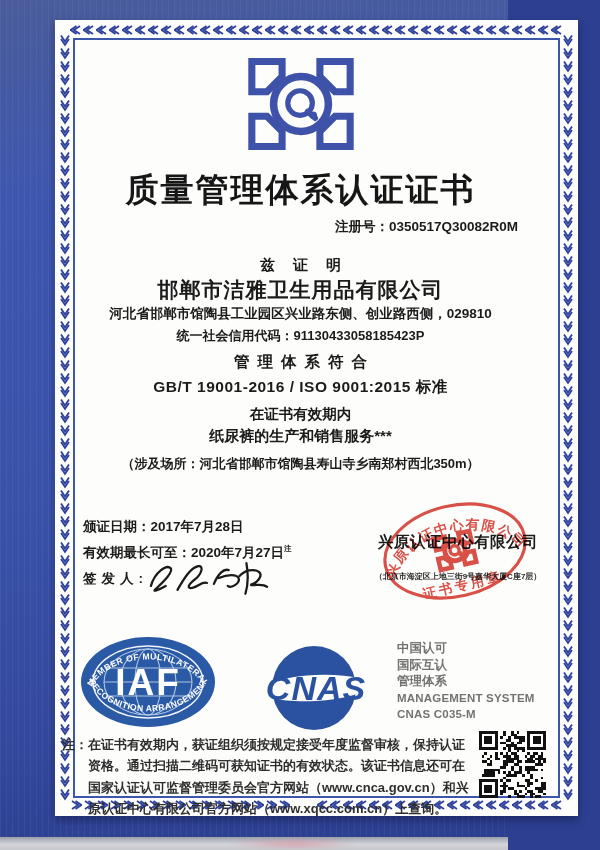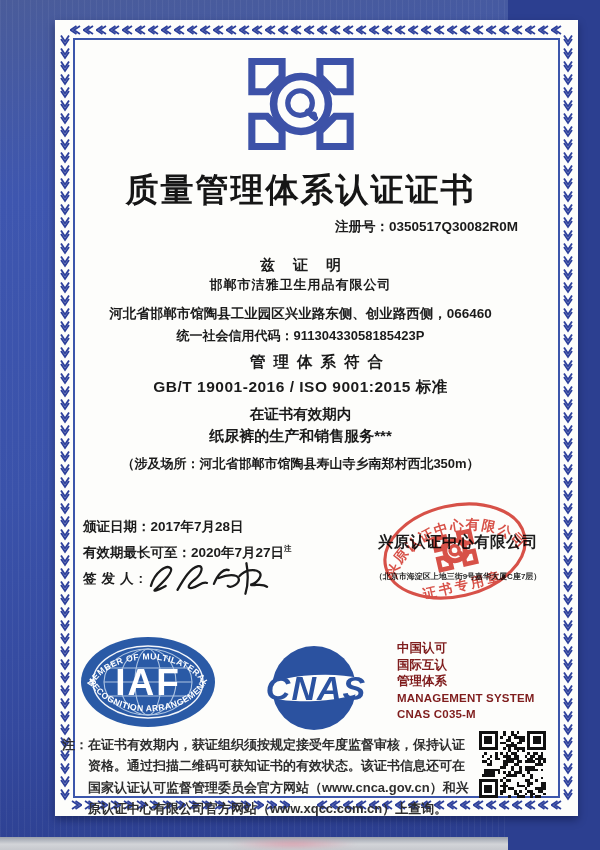--- a/index.html
+++ b/index.html
@@ -24,40 +24,40 @@
   .chev-left   { left:4px;  top:15px; bottom:15px; width:12px; }
   .chev-right  { right:4px; top:15px; bottom:15px; width:12px; }
   .chev svg { width:100%; height:100%; display:block; }
   .inner-rule { position:absolute; inset:18px; border:2px solid #3c56ab; pointer-events:none; }
   .content { position:absolute; left:18px; top:18px; width:455px; height:calc(100% - 36px); color:#1b1b1b; }
   .abs { position:absolute; left:0; width:100%; text-align:center; }
   .logo-wrap { top:14px; }
   .title { top:130px; font-size:33px; font-weight:bold; letter-spacing:2px; color:#161616; }
   .regno { top:180px; font-size:13.5px; font-weight:bold; text-align:right; padding-right:10px; }
   .certify-head { top:218px; font-size:15px; font-weight:bold; letter-spacing:18px; text-indent:18px; }
-  .company { top:238px; font-size:13px; font-weight:bold; letter-spacing:1px; }
+  .company { top:238px; font-size:21px; font-weight:bold; letter-spacing:1px; }
   .address { top:267px; font-size:13.5px; font-weight:bold; }
   .credit  { top:289px; font-size:13px;  font-weight:bold; }
-  .conform { top:314px; font-size:15.5px; font-weight:bold; letter-spacing:8px; text-indent:8px;margin-left:16px; }
+  .conform { top:314px; font-size:15.5px; font-weight:bold; letter-spacing:8px; text-indent:8px; }
   .standard{ top:339px; font-size:15.5px; font-weight:bold; letter-spacing:.5px; }
   .scope-head { top:367px; font-size:14.5px; font-weight:bold; }
   .scope   { top:389px; font-size:15px; font-weight:bold; }
   .sites   { top:417px; font-size:13px; font-weight:bold; }
   .dates { position:absolute; left:10px; top:478px; font-size:13.5px; font-weight:bold; line-height:22px; }
   .dates sup { font-size:7.5px; vertical-align:super; }
   .signer { position:absolute; left:10px; top:532px; font-size:13.5px; font-weight:bold; letter-spacing:5px;text-align:center; }
   .signature { position:absolute; left:72px; top:518px; }
   .issuer { position:absolute; left:265px; top:494px; width:240px; text-align:center; }
   .issuer-name { font-size:15.5px; font-weight:bold; letter-spacing:.5px; }
   .issuer-addr { margin-top:18px; font-size:8px; font-weight:bold; color:#2a2a2a; }
   .seal { position:absolute; left:303px; top:458px; width:158px; height:110px; opacity:.88;
           mix-blend-mode:multiply; }
   .iaf  { position:absolute; left:5px;   top:596px; }
   .cnas { position:absolute; left:179px; top:605px; }
-  .cnas-text { position:absolute; left:324px; top:602px; width:180px; color:#7f1d1d;
+  .cnas-text { position:absolute; left:324px; top:602px; width:180px; color:#737373;
                font-size:12.5px; font-weight:bold; line-height:16.5px; }
   .cnas-text .en { font-size:11.5px; letter-spacing:.2px; }
   .qr { position:absolute; left:406px; top:693px; width:67px; height:67px; }
   .note { position:absolute; left:-11px; top:696px; width:412px; font-size:13px; font-weight:bold;
           color:#2e2e2e; line-height:1.65; padding-left:2em; text-indent:-2em; }
   svg text { font-family:"Liberation Sans", sans-serif; }
 </style>
 </head>
 <body>
 
@@ -120,21 +120,21 @@
           <path d="M72,63 L80,70" stroke="#3d52a8" stroke-width="6" stroke-linecap="round"></path>
           <circle cx="78" cy="67" r="4" fill="#3d52a8"></circle>
         </svg>
       </div>
 
       <div class="abs title">质量管理体系认证证书</div>
       <div class="abs regno">注册号：0350517Q30082R0M</div>
 
       <div class="abs certify-head">兹证明</div>
       <div class="abs company">邯郸市洁雅卫生用品有限公司</div>
-      <div class="abs address">河北省邯郸市馆陶县工业园区兴业路东侧、创业路西侧，066460</div>
+      <div class="abs address">河北省邯郸市馆陶县工业园区兴业路东侧、创业路西侧，029810</div>
       <div class="abs credit">统一社会信用代码：91130433058185423P</div>
 
       <div class="abs conform">管理体系符合</div>
       <div class="abs standard">GB/T 19001-2016 / ISO 9001:2015 标准</div>
       <div class="abs scope-head">在证书有效期内</div>
       <div class="abs scope">纸尿裤的生产和销售服务***</div>
       <div class="abs sites">（涉及场所：河北省邯郸市馆陶县寿山寺乡南郑村西北350m）</div>
 
       <div class="dates">
         <div>颁证日期：2017年7月28日</div>

